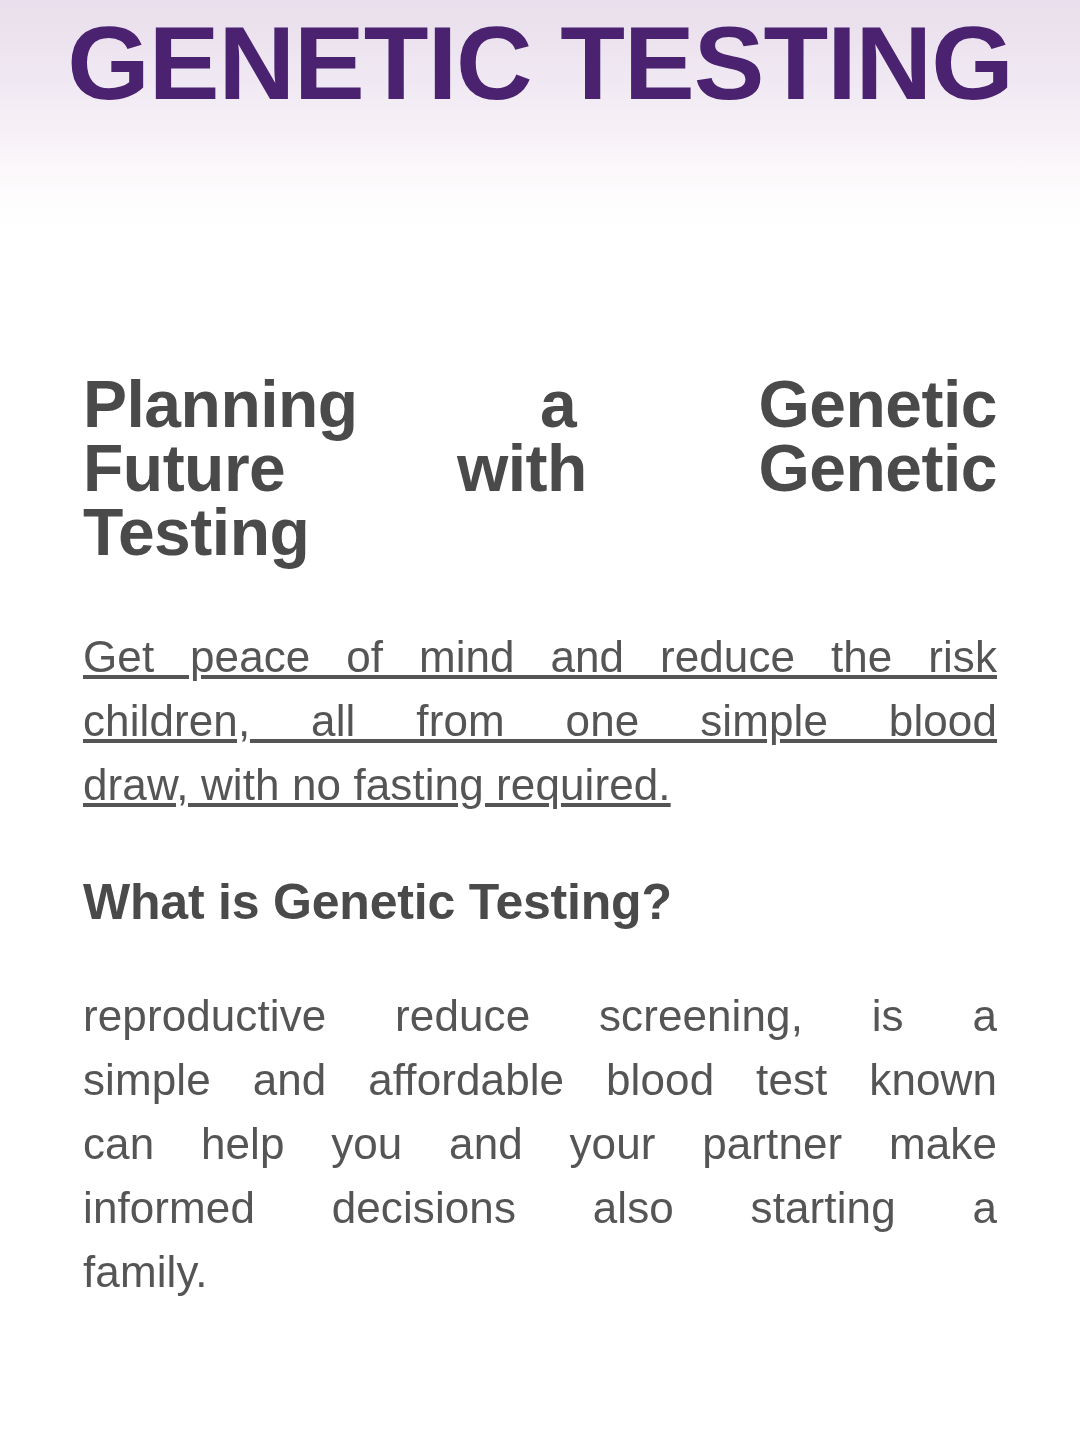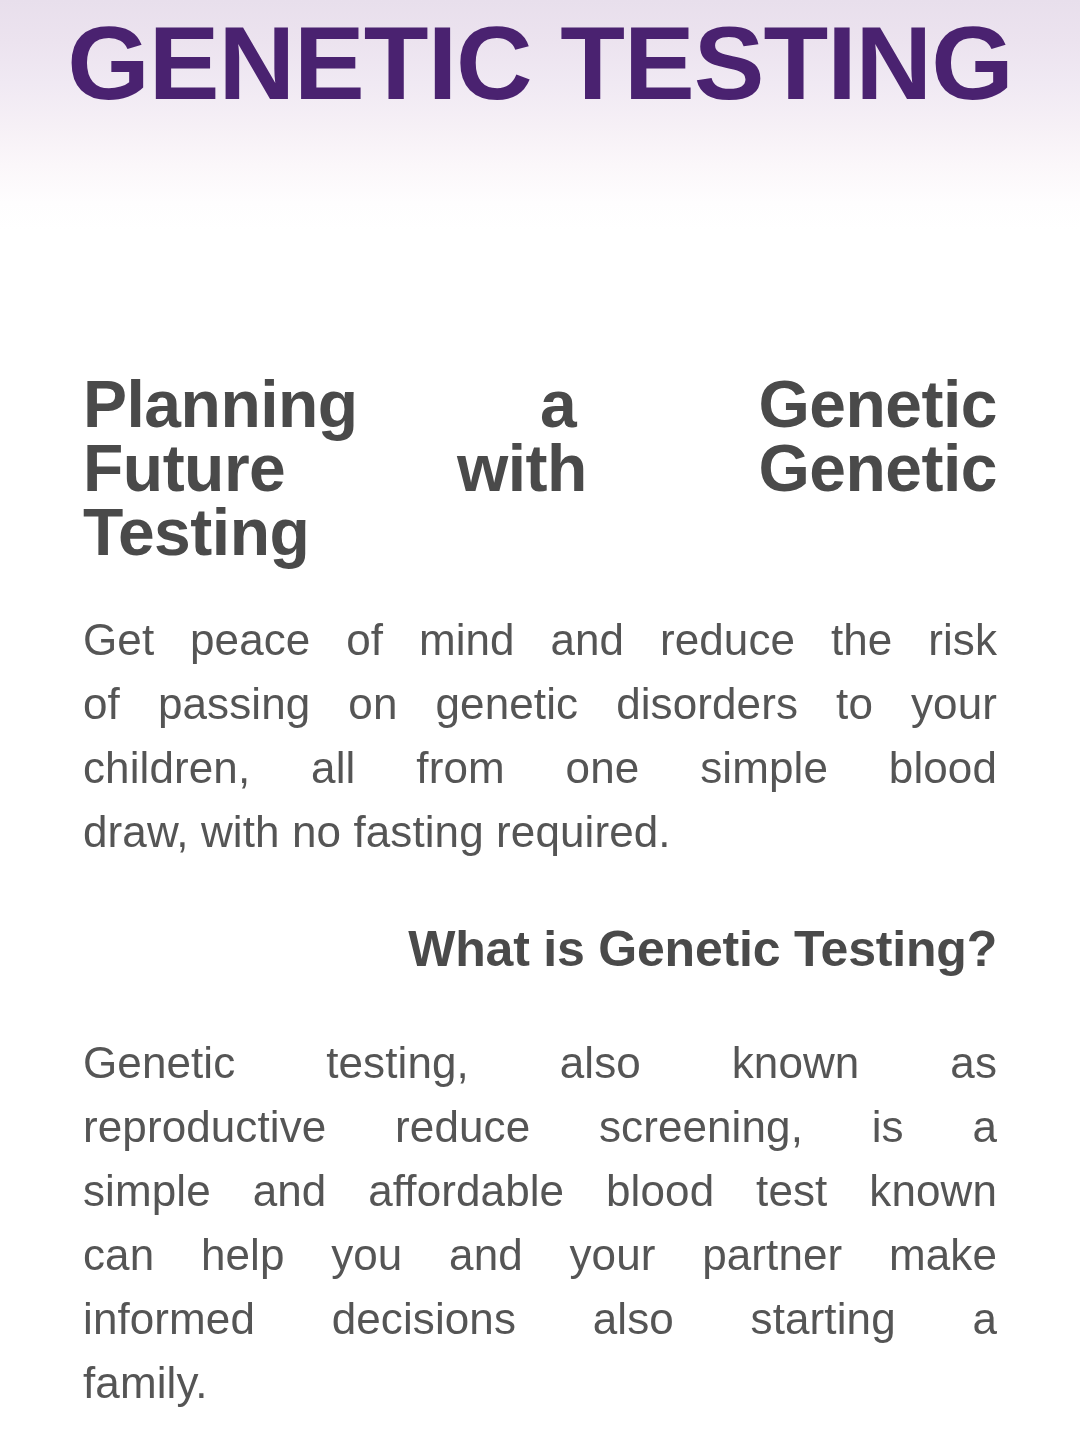--- a/index.html
+++ b/index.html
@@ -95,30 +95,30 @@
   .body-text .jline {
     display: block;
     text-align: justify;
     text-align-last: justify;
     white-space: nowrap;
   }
   .body-text .jline.last {
     text-align-last: left;
   }
 
-  .p-intro { margin-top: 44px; }
+  .p-intro { margin-top: 61px; text-decoration: underline; }
 
   .section-heading {
     margin: 0;
     margin-top: 55px;
     font-size: 50px;
     font-weight: 700;
     line-height: 60px;
     color: #4a4a4a;
-    text-align: right;
+    text-align: left;
     letter-spacing: -0.2px;
   }
 
   .p-definition { margin-top: 52px; }
 </style>
 </head>
 <body>
 
 <div class="header-band">
   <div class="site-title">GENETIC TESTING</div>
@@ -127,29 +127,27 @@
 <div class="article">
 
   <h1 class="article-heading">
     <span class="jline">Planning a Genetic</span>
     <span class="jline">Future with Genetic</span>
     <span class="jline last">Testing</span>
   </h1>
 
   <p class="body-text p-intro">
     <span class="jline">Get peace of mind and reduce the risk</span>
-    <span class="jline">of passing on genetic disorders to your</span>
     <span class="jline">children, all from one simple blood</span>
     <span class="jline last">draw, with no fasting required.</span>
   </p>
 
   <h2 class="section-heading">What is Genetic Testing?</h2>
 
   <p class="body-text p-definition">
-    <span class="jline">Genetic testing, also known as</span>
     <span class="jline">reproductive reduce screening, is a</span>
     <span class="jline">simple and affordable blood test known</span>
     <span class="jline">can help you and your partner make</span>
     <span class="jline">informed decisions also starting a</span>
     <span class="jline last">family.</span>
   </p>
 
 </div>
 
 </body></html>

